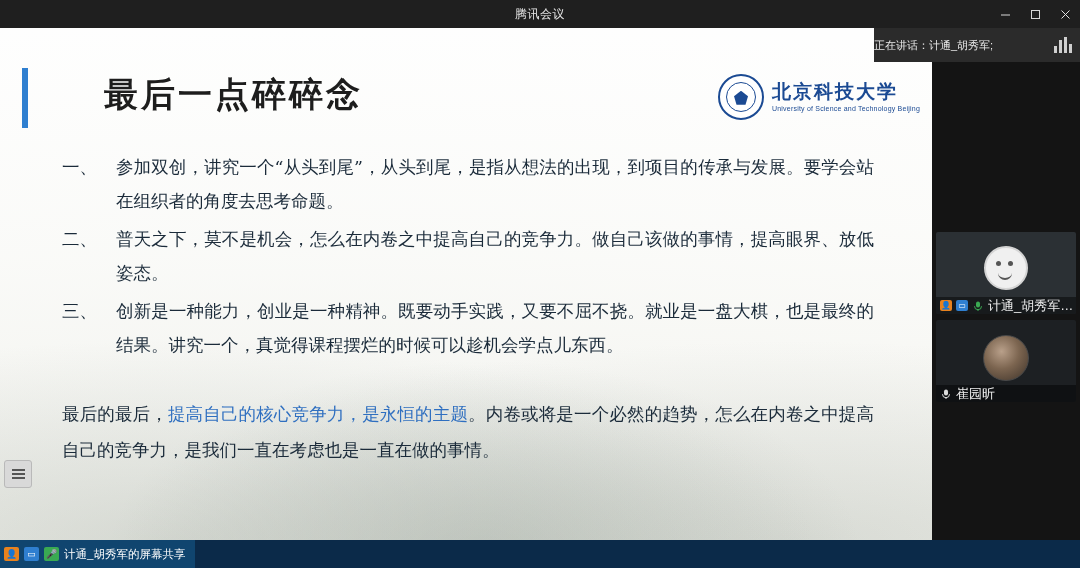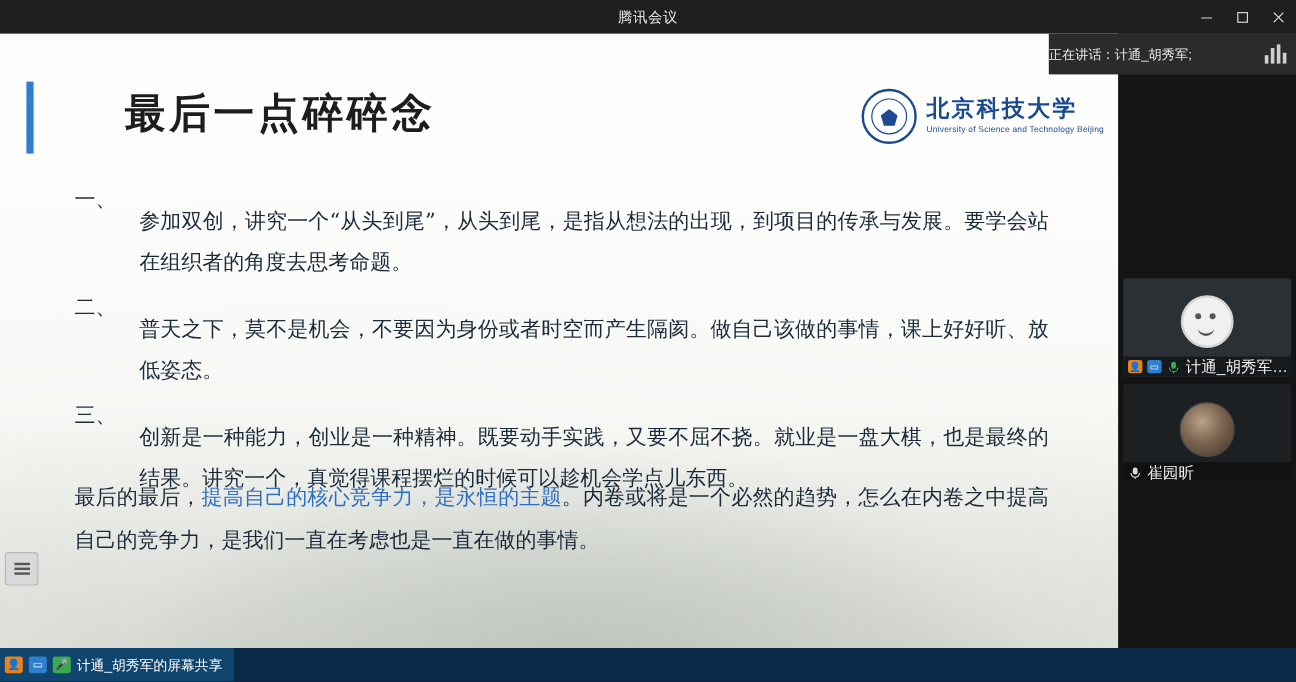--- a/index.html
+++ b/index.html
@@ -182,21 +182,20 @@
     margin-bottom: 4px;
   }
   .para .marker {
     flex: 0 0 auto;
     width: 54px;
     color: #1b2b3a;
   }
   .para .ptext {
     flex: 1 1 auto;
     text-align: justify;
-    margin-top: 18px;
   }
   .closing {
     position: absolute;
     left: 62px; top: 368px;
     width: 812px;
     font-family: Liberation Sans, sans-serif;
     font-size: 17.5px;
     line-height: 36px;
     color: #1b2b3a;
     text-align: justify;
@@ -457,21 +456,21 @@
             </div>
           </div>
 
           <div class="body-block">
             <div class="para">
               <span class="marker">一、</span>
               <span class="ptext">参加双创，讲究一个“从头到尾”，从头到尾，是指从想法的出现，到项目的传承与发展。要学会站在组织者的角度去思考命题。</span>
             </div>
             <div class="para">
               <span class="marker">二、</span>
-              <span class="ptext">普天之下，莫不是机会，不要因为身份或者时空而产生隔阂。做自己该做的事情，课上好好听、放低姿态。</span>
+              <span class="ptext">普天之下，莫不是机会，怎么在内卷之中提高自己的竞争力。做自己该做的事情，提高眼界、放低姿态。</span>
             </div>
             <div class="para">
               <span class="marker">三、</span>
               <span class="ptext">创新是一种能力，创业是一种精神。既要动手实践，又要不屈不挠。就业是一盘大棋，也是最终的结果。讲究一个，真觉得课程摆烂的时候可以趁机会学点儿东西。</span>
             </div>
           </div>
 
           <div class="closing">
             <span>最后的最后，</span><span class="hl">提高自己的核心竞争力，是永恒的主题</span><span>。内卷或将是一个必然的趋势，怎么在内卷之中提高自己的竞争力，是我们一直在考虑也是一直在做的事情。</span>
           </div>

